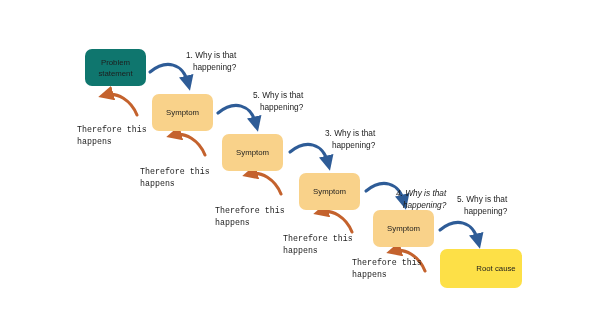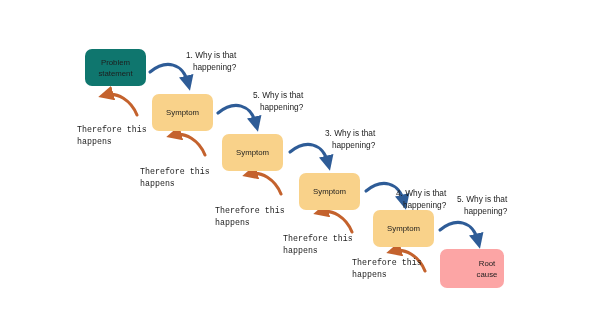--- a/index.html
+++ b/index.html
@@ -99,32 +99,32 @@
       </div>
       <div class="node" style="left: 222px; top: 134px; width: 61px; height: 37px; background: rgb(249, 210, 138); color: rgb(29, 29, 29);">
         <span class="node-label">Symptom</span>
       </div>
       <div class="node" style="left: 299px; top: 173px; width: 61px; height: 37px; background: rgb(249, 210, 138); color: rgb(29, 29, 29);">
         <span class="node-label">Symptom</span>
       </div>
       <div class="node" style="left: 373px; top: 210px; width: 61px; height: 37px; background: rgb(249, 210, 138); color: rgb(29, 29, 29);">
         <span class="node-label">Symptom</span>
       </div>
-      <div class="node" style="left: 440px; top: 249px; width: 64px; height: 39px; background: #fca5a5; color: rgb(29, 29, 29); padding-left: 32px;">
+      <div class="node" style="left: 440px; top: 249px; width: 82px; height: 39px; background: #fde047; color: rgb(29, 29, 29); padding-left: 32px;">
         <span class="node-label">Root cause</span>
       </div>
     </div>
   <div id="why-layer">
       <div class="caption why" style="left: 186px; top: 50px; color: rgb(29, 29, 29);">1. Why is that
 happening?</div>
       <div class="caption why" style="left: 253px; top: 90px; color: rgb(29, 29, 29);">5. Why is that
 happening?</div>
       <div class="caption why" style="left: 325px; top: 128px; color: rgb(29, 29, 29);">3. Why is that
 happening?</div>
-      <div class="caption why" style="left: 396px; top: 188px; color: rgb(29, 29, 29);">4. Why is that
+      <div class="caption why" style="left: 396px; top: 188px; color: rgb(29, 29, 29); font-style: italic;">4. Why is that
 happening?</div>
       <div class="caption why" style="left: 457px; top: 194px; color: rgb(29, 29, 29);">5. Why is that
 happening?</div>
     </div>
   <div id="therefore-layer">
       <div class="caption therefore" style="left: 77px; top: 124px; color: rgb(29, 29, 29);">Therefore this
 happens</div>
       <div class="caption therefore" style="left: 140px; top: 166px; color: rgb(29, 29, 29);">Therefore this
 happens</div>
       <div class="caption therefore" style="left: 215px; top: 205px; color: rgb(29, 29, 29);">Therefore this

